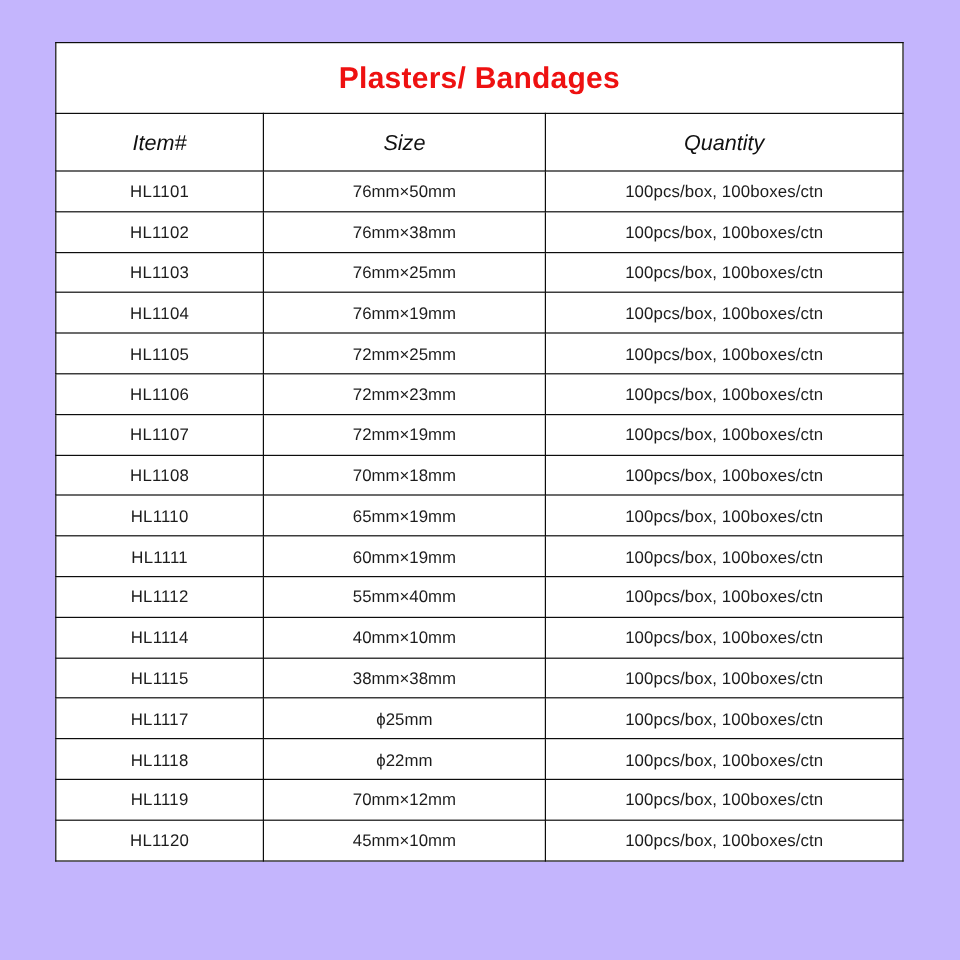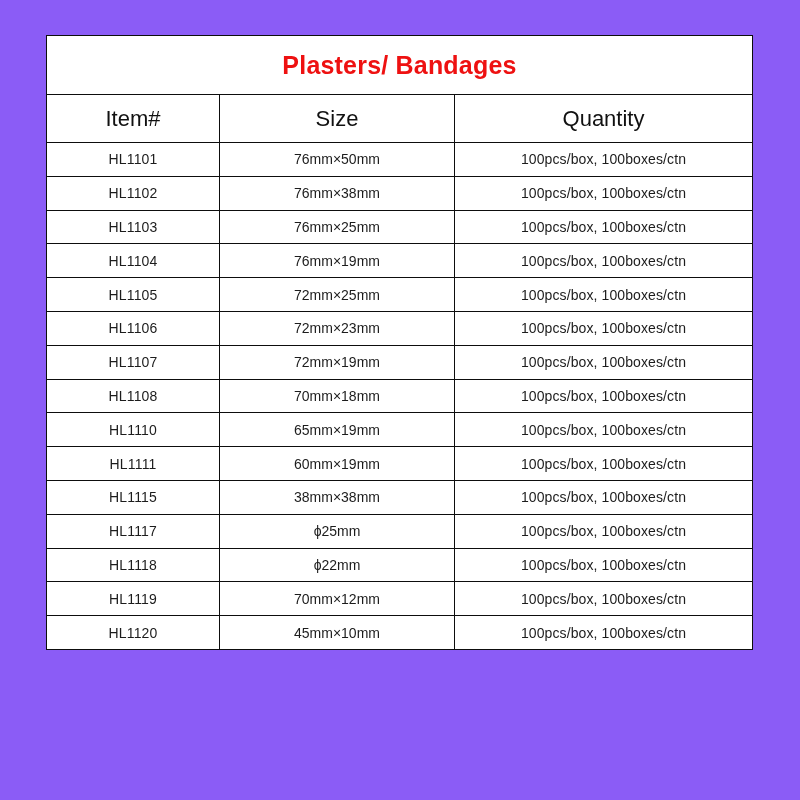--- a/index.html
+++ b/index.html
@@ -13,21 +13,21 @@
     height: 800px;
     overflow: hidden;
     font-family: "Liberation Sans", sans-serif;
     -webkit-font-smoothing: antialiased;
   }
 
   #page {
     position: relative;
     width: 800px;
     height: 800px;
-    background: #8b5cf6;
+    background: #c4b5fd;
   }
 
   
   #spec-table-wrap {
     position: absolute;
     left: 46px;
     top: 35px;
     width: 706px;
   }
 
@@ -64,24 +64,25 @@
     letter-spacing: 0.2px;
     line-height: 1;
     display: block;
   }
 
   
   tr.header-row th {
     height: 47px;
   }
   .header-text {
-    font-size: 22px;
+    font-size: 18px;
     color: #111111;
     display: block;
     line-height: 1;
+    font-style: italic;
   }
 
   
   tr.data-row td {
     height: 32.8px;
   }
   .cell-text {
     font-size: 14px;
     color: #1c1c1c;
     display: block;
@@ -226,20 +227,42 @@
             </td>
             <td>
               <span class="cell-text size">60mm×19mm</span>
             </td>
             <td>
               <span class="cell-text qty">100pcs/box, 100boxes/ctn</span>
             </td>
           </tr>
           <tr class="data-row">
             <td>
+              <span class="cell-text item">HL1112</span>
+            </td>
+            <td>
+              <span class="cell-text size">55mm×40mm</span>
+            </td>
+            <td>
+              <span class="cell-text qty">100pcs/box, 100boxes/ctn</span>
+            </td>
+          </tr>
+          <tr class="data-row">
+            <td>
+              <span class="cell-text item">HL1114</span>
+            </td>
+            <td>
+              <span class="cell-text size">40mm×10mm</span>
+            </td>
+            <td>
+              <span class="cell-text qty">100pcs/box, 100boxes/ctn</span>
+            </td>
+          </tr>
+          <tr class="data-row">
+            <td>
               <span class="cell-text item">HL1115</span>
             </td>
             <td>
               <span class="cell-text size">38mm×38mm</span>
             </td>
             <td>
               <span class="cell-text qty">100pcs/box, 100boxes/ctn</span>
             </td>
           </tr>
           <tr class="data-row">

